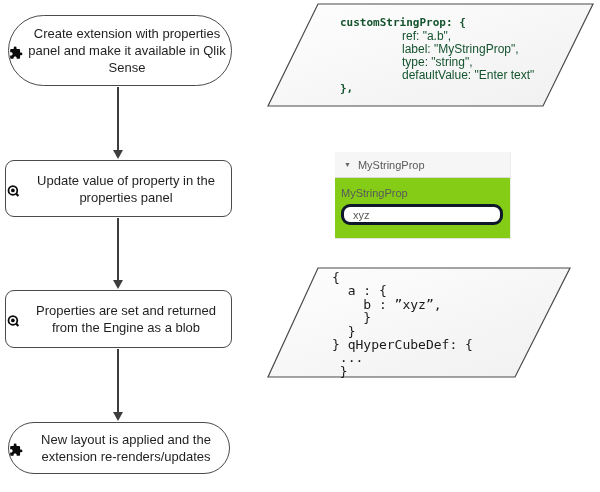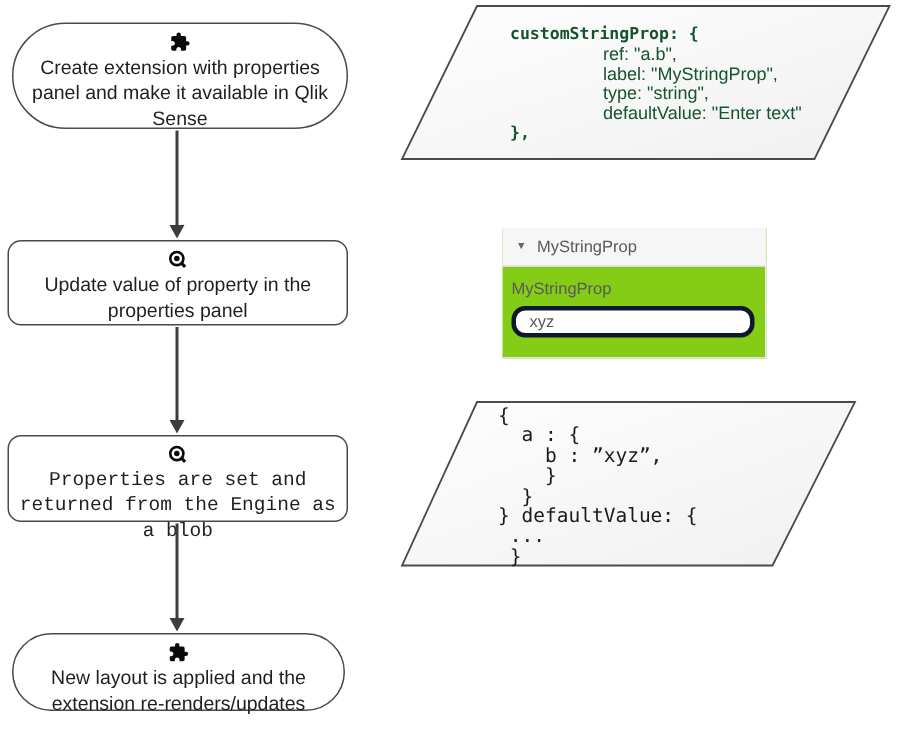--- a/index.html
+++ b/index.html
@@ -4,32 +4,32 @@
 <style>
   html,body{margin:0;padding:0;background:#ffffff;}
   .canvas{
     position:relative;width:600px;height:492px;background:#ffffff;overflow:hidden;
     font-family:"Liberation Sans",sans-serif;
   }
   
   .node{
     position:absolute;box-sizing:border-box;background:#ffffff;
     border:1.4px solid #4a4a4a;
-    display:flex;flex-direction:column;align-items:center;
+    display:flex;flex-direction:row;align-items:center;
   }
   .stadium{border-radius:40px;}
   .rect{border-radius:9px;}
   .node .nicon{margin-top:5px;margin-bottom:1px;flex:0 0 auto;}
   .nlabel{
     width:100%;padding:0 2px;box-sizing:border-box;
     font-size:13px;line-height:17px;color:#1f1f1f;text-align:center;
   }
   #node1{left:8px;top:15px;width:224px;height:71px;}
   #node2{left:5px;top:160px;width:227px;height:57px;}
-  #node3{left:5px;top:290px;width:227px;height:58px;font-family:Liberation Mono, monospace;}
+  #node3{left:5px;top:290px;width:227px;height:58px;}
   #node4{left:8px;top:422px;width:222px;height:52px;}
   
   .arrow{position:absolute;width:12px;display:flex;flex-direction:column;align-items:center;}
   .arrow-line{width:1.5px;flex:1;background:#3d3d3d;}
   .arrow-head{
     width:0;height:0;flex:0 0 auto;
     border-left:5.5px solid transparent;border-right:5.5px solid transparent;
     border-top:9px solid #3d3d3d;
   }
   #arrow1{left:112px;top:87px;height:72px;}
@@ -166,18 +166,18 @@
       </linearGradient>
     </defs>
     <polygon points="62,6 314,6 259,115 12,115" fill="url(#pgrad2)" stroke="#4a4a4a" stroke-width="1.2"></polygon>
   </svg>
   <div class="code-blob">
     <div>{</div>
     <div>  a : {</div>
     <div>    b : ”xyz”,</div>
     <div>    }</div>
     <div>  }</div>
-    <div>} defaultValue: {</div>
+    <div>} qHyperCubeDef: {</div>
     <div> ...</div>
     <div> }</div>
   </div>
 
 </div>
 
 </body></html>

